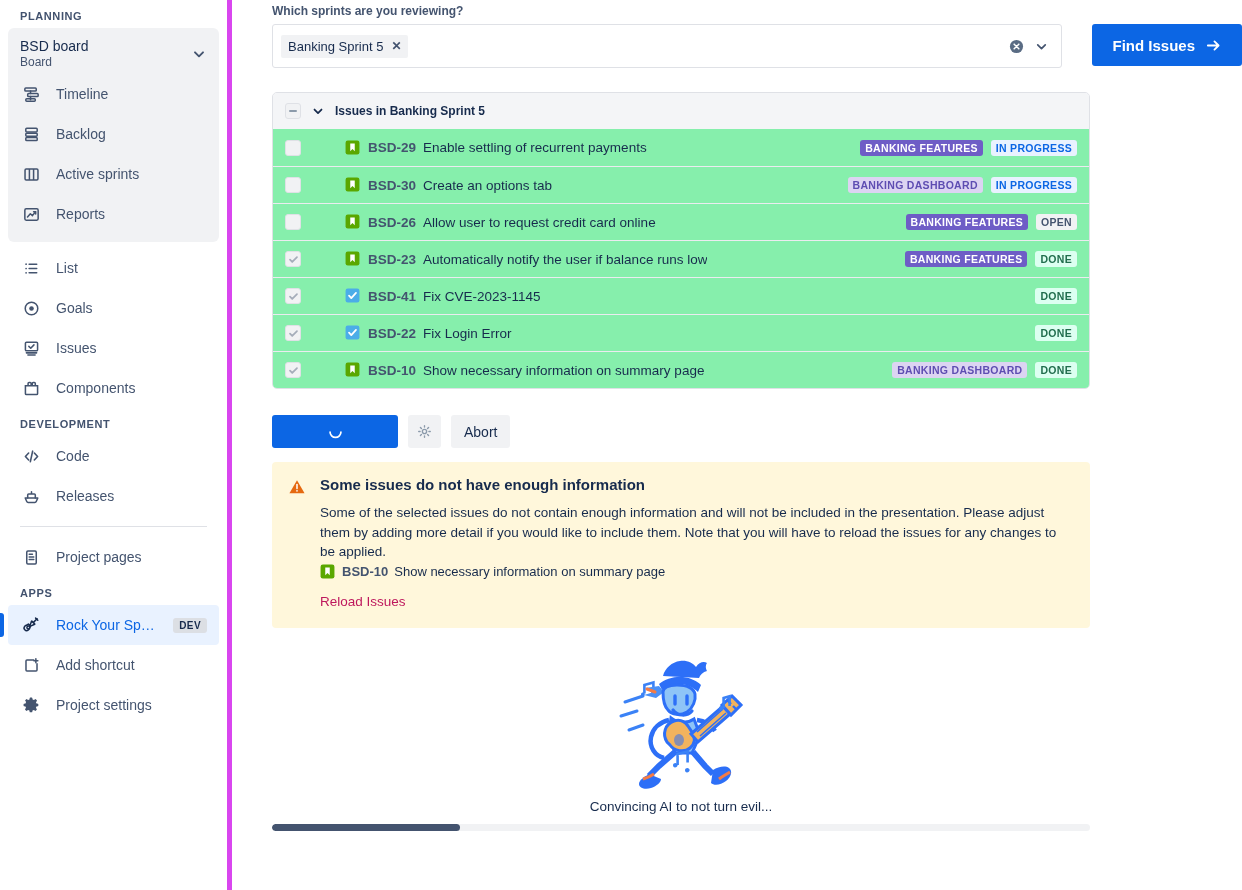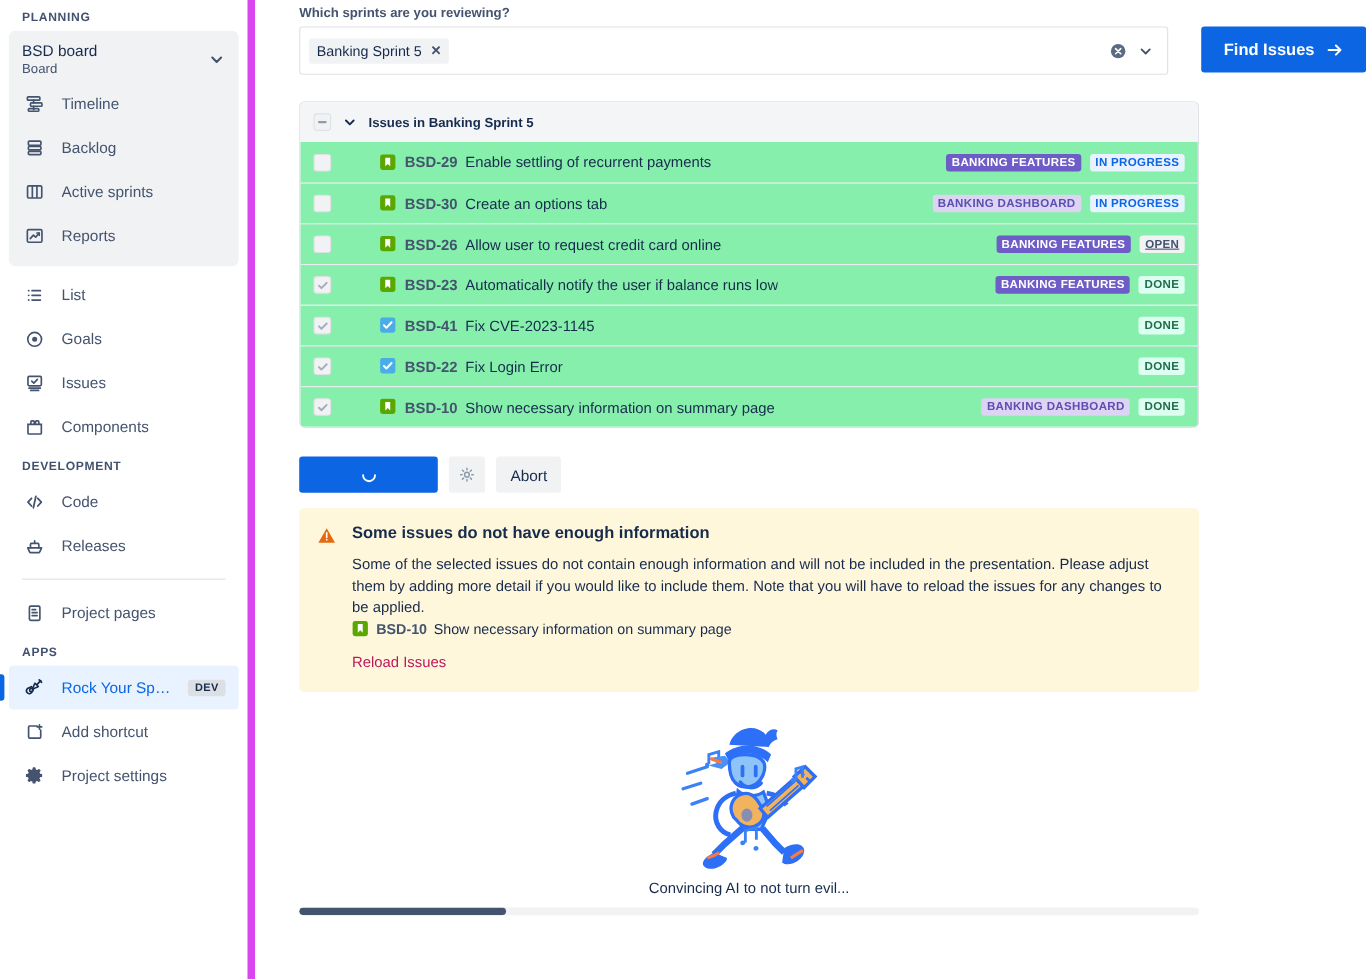--- a/index.html
+++ b/index.html
@@ -10,21 +10,21 @@
     font-family: "Liberation Sans", sans-serif;
     color: #172B4D;
     overflow: hidden;
   }
   .app { display: flex; width: 1242px; height: 890px; }
 
   
   .sidebar {
     width: 232px; height: 890px;
     background: #ffffff;
-    border-right: 7px solid #d946ef;
+    border-right: 5px solid #d946ef;
     padding: 0 8px;
     position: relative;
     flex: 0 0 232px;
   }
   .section-label {
     font-size: 11px; font-weight: bold; letter-spacing: .6px;
     color: #42526E; padding: 10px 12px 6px 12px; text-transform: uppercase;
   }
   .board-group {
     background: #F1F2F4; border-radius: 6px; padding: 4px 0 8px 0; margin: 0 0 6px 0;
@@ -419,21 +419,21 @@
               <span class="type-ic">
                 <svg width="15" height="15" viewBox="0 0 16 16">
                   <rect x="0.6" y="0.6" width="14.8" height="14.8" rx="2.4" fill="#5AA700"></rect>
                   <path d="M5.6 3.6h4.8v8.3L8 9.6l-2.4 2.3z" fill="#fff"></path>
                 </svg>
               </span>
               <span class="key">BSD-26</span>
               <span class="summary">Allow user to request credit card online</span>
               <span class="row-tags">
                 <span class="lozenge" style="background:#6E5DC6;color:#ffffff;">BANKING FEATURES</span>
-                <span class="lozenge" style="background:#F1F2F4;color:#44546F;text-decoration:underline;">OPEN</span>
+                <span class="lozenge" style="background:#F1F2F4;color:#44546F;">OPEN</span>
               </span>
             </span>
           </div>
           <div class="row">
             <span class="cb row-cb checked">
               <svg width="11" height="11" viewBox="0 0 12 12">
                 <path d="M2.2 6.2l2.4 2.5L9.8 3.4" stroke="#A5ADBA" stroke-width="1.9" fill="none" stroke-linecap="round" stroke-linejoin="round"></path>
               </svg>
             </span>
             <span class="row-main">

